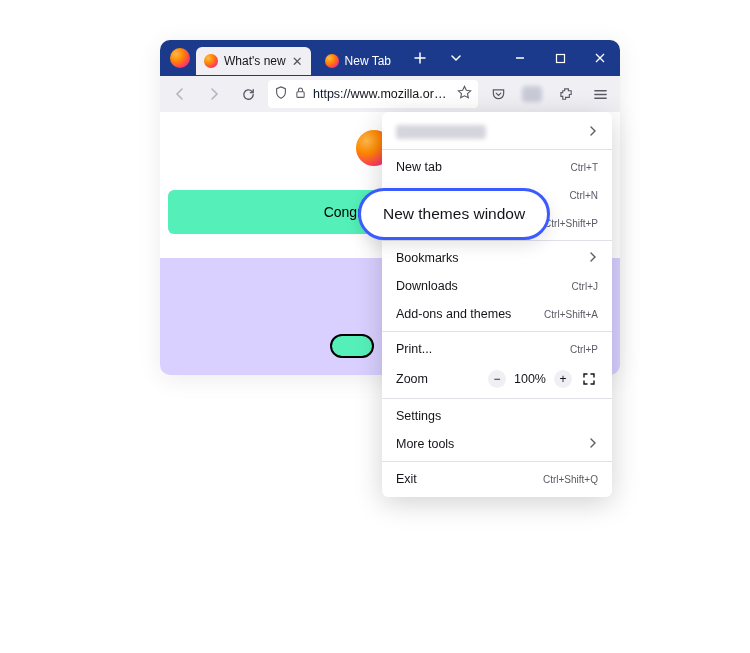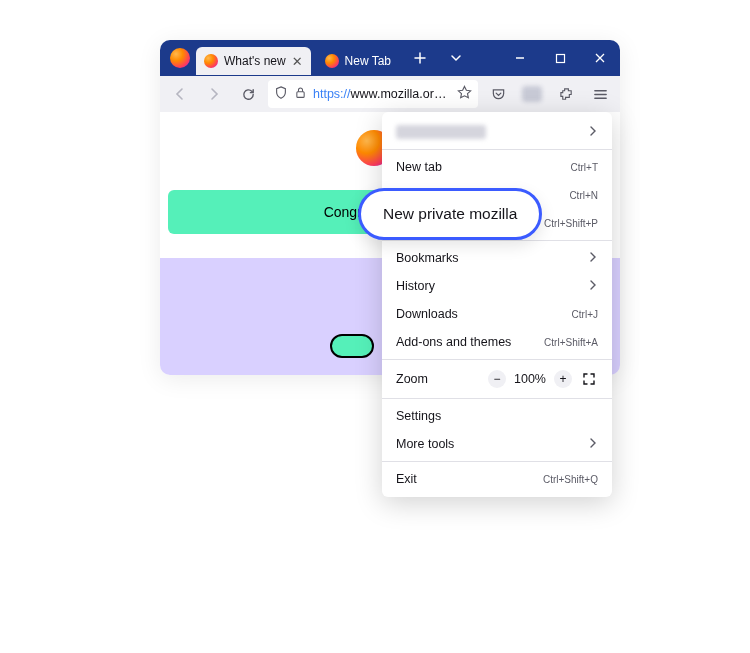--- a/index.html
+++ b/index.html
@@ -49,21 +49,21 @@
     background:#f0f0f4; height:36px; display:flex; align-items:center; padding:0 6px; gap:6px;
   }
   .tb-btn { width:28px; height:28px; display:flex;align-items:center;justify-content:center; color:#5b5b66; border-radius:4px; }
   .tb-btn.disabled { color:#b5b5c0; }
   .urlbar {
     flex:1; height:28px; background:#fff; border-radius:4px;
     display:flex; align-items:center; padding:0 6px; gap:6px; font-size:12.5px; color:#5b5b66;
     overflow:hidden; white-space:nowrap;
   }
   .urlbar .urltext { flex:1; overflow:hidden; text-overflow:ellipsis; color:#15141a; }
-  .urlbar .protocol { color:#3b82f6;margin-top:12px; }
+  .urlbar .protocol { color:#0f172a;margin-top:12px; }
   .hamburger { width:28px; height:28px; display:flex;align-items:center;justify-content:center; color:#5b5b66; border-radius:4px; }
 
   .content { position:relative; height:calc(100% - 72px); overflow:hidden; }
   .header-area { text-align:center; padding-top:18px; }
   .big-ff { display:inline-flex; align-items:center; gap:8px; font-size:28px; font-weight:600; color:#20123a; }
   .big-ff .ff-icon { width:36px; height:36px; }
   .congrats-bar {
     margin-top:20px; background:#55f0b9; border-radius:6px;
     padding:14px 20px; font-size:14px; color:#000; text-align:center;
     margin-left:8px; margin-right:8px;
@@ -241,21 +241,21 @@
       <span>Congrats! You're usin</span>
     </div>
     <div class="purple-area">
       <div class="pill-btn"></div>
     </div>
   </div>
 
 </div>
 
 <div class="callout">
-  <span>New private mozilla</span>
+  <span>New themes window</span>
 </div>
 
 <div class="menu-panel">
 
   <div class="menu-row clickable">
     <div class="account-blur"></div>
     <span class="menu-chevron">
       <svg width="10" height="10" viewBox="0 0 10 10">
           <path d="M3 1l4 4-4 4" stroke="currentColor" stroke-width="1.4" fill="none" stroke-linecap="round"></path>
         </svg>
@@ -278,38 +278,34 @@
 
   <div class="menu-row clickable">
     <span>Bookmarks</span>
     <span class="menu-chevron">
       <svg width="10" height="10" viewBox="0 0 10 10">
           <path d="M3 1l4 4-4 4" stroke="currentColor" stroke-width="1.4" fill="none" stroke-linecap="round"></path>
         </svg>
     </span>
   </div>
   <div class="menu-row clickable">
-    <span>History</span>
-    <span class="menu-chevron">
-      <svg width="10" height="10" viewBox="0 0 10 10">
-          <path d="M3 1l4 4-4 4" stroke="currentColor" stroke-width="1.4" fill="none" stroke-linecap="round"></path>
-        </svg>
-    </span>
-  </div>
-  <div class="menu-row clickable">
     <span>Downloads</span>
     <span class="menu-shortcut">Ctrl+J</span>
   </div>
   <div class="menu-row clickable">
     <span>Add-ons and themes</span>
     <span class="menu-shortcut">Ctrl+Shift+A</span>
   </div>
 
   <div class="menu-sep"></div>
 
+  <div class="menu-row clickable">
+    <span>Print...</span>
+    <span class="menu-shortcut">Ctrl+P</span>
+  </div>
   <div class="menu-row">
     <span>Zoom</span>
     <div class="zoom-controls">
       <span class="zoom-btn">−</span>
       <span>100%</span>
       <span class="zoom-btn">+</span>
       <span class="zoom-full">
         <svg width="14" height="14" viewBox="0 0 14 14">
             <path d="M2 5V2h3M12 9v3H9M9 2h3v3M5 12H2V9" stroke="#15141a" stroke-width="1.4" fill="none" stroke-linecap="round"></path>
           </svg>

